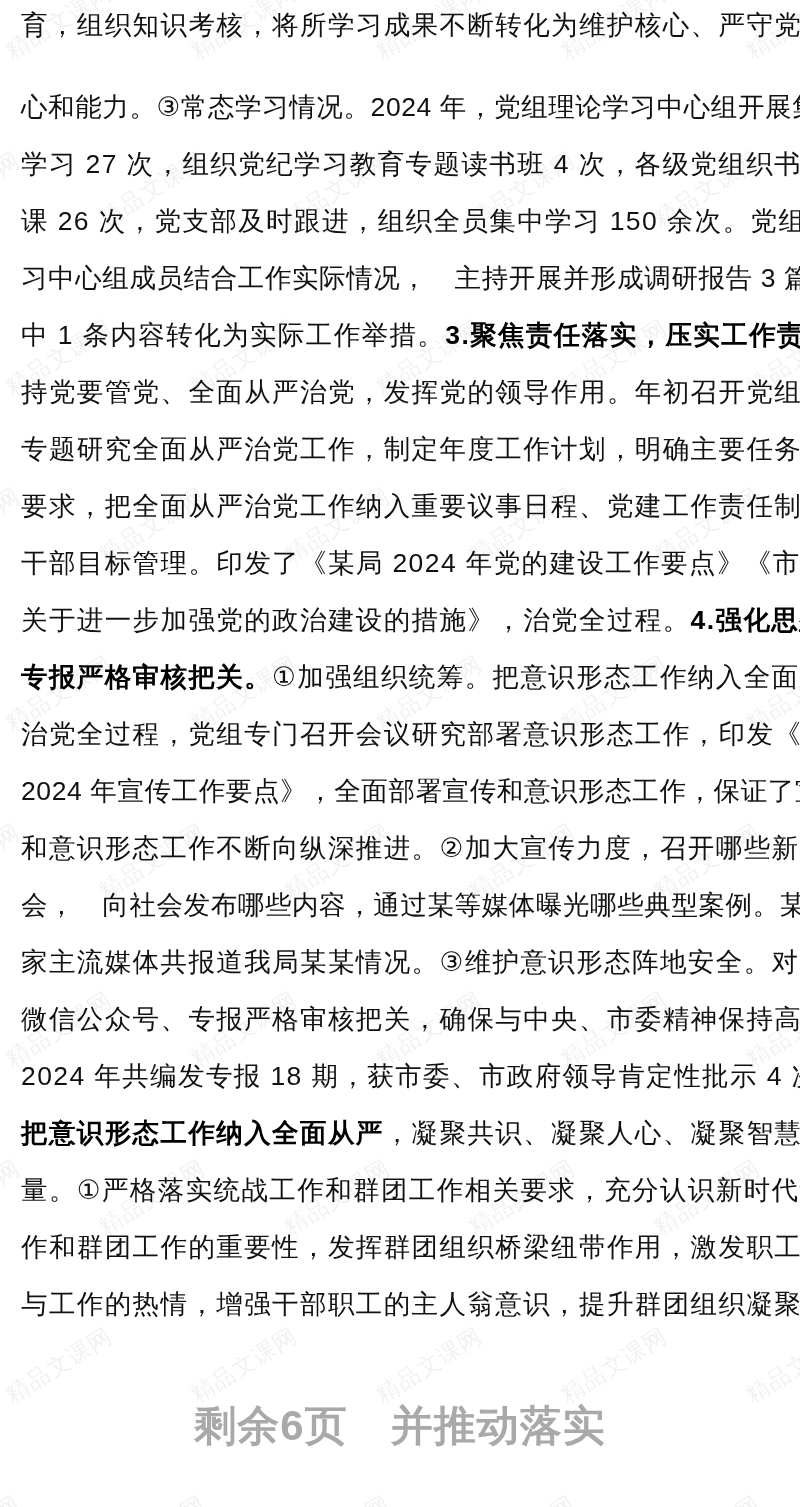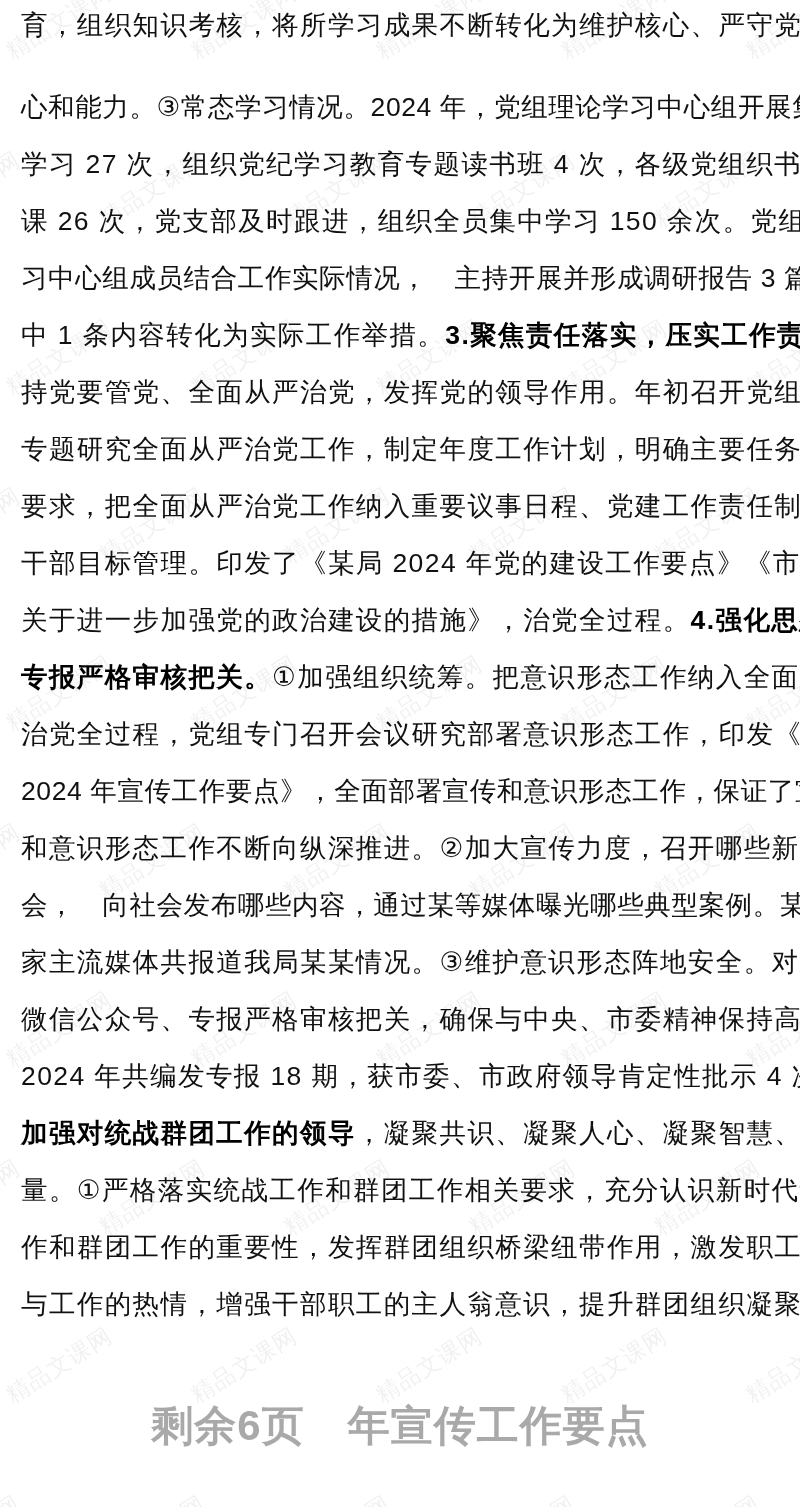--- a/index.html
+++ b/index.html
@@ -151,19 +151,19 @@
     <div class="doc-line sp2" style="top: 544px;"><span>干部目标管理。印发了《某局 2024 年党的建设工作要点》《市局党组</span></div>
     <div class="doc-line sp2" style="top: 601px;"><span>关于进一步加强党的政治建设的措施》，治党全过程。</span><span class="b">4.强化思想引领，</span></div>
     <div class="doc-line sp2" style="top: 658px;"><span class="b">专报严格审核把关。</span><span>①加强组织统筹。把意识形态工作纳入全面从严</span></div>
     <div class="doc-line sp2" style="top: 715px;"><span>治党全过程，党组专门召开会议研究部署意识形态工作，印发《某局</span></div>
     <div class="doc-line sp1" style="top: 772px;"><span>2024 年宣传工作要点》，全面部署宣传和意识形态工作，保证了宣传</span></div>
     <div class="doc-line sp2" style="top: 829px;"><span>和意识形态工作不断向纵深推进。②加大宣传力度，召开哪些新闻发布</span></div>
     <div class="doc-line sp1" style="top: 886px;"><span>会，　向社会发布哪些内容，通过某等媒体曝光哪些典型案例。某等多</span></div>
     <div class="doc-line sp2" style="top: 943px;"><span>家主流媒体共报道我局某某情况。③维护意识形态阵地安全。对承办的</span></div>
     <div class="doc-line sp2" style="top: 1000px;"><span>微信公众号、专报严格审核把关，确保与中央、市委精神保持高度一致，</span></div>
     <div class="doc-line sp2" style="top: 1057px;"><span>2024 年共编发专报 18 期，获市委、市政府领导肯定性批示 4 次。</span></div>
-    <div class="doc-line sp2" style="top: 1114px;"><span class="b">加强对统战群团工作的领导</span><span>，凝聚共识、凝聚人心、凝聚智慧、凝聚力</span></div>
+    <div class="doc-line sp2" style="top: 1114px;"><span class="b">把意识形态工作纳入全面从严</span><span>，凝聚共识、凝聚人心、凝聚智慧、凝聚力</span></div>
     <div class="doc-line sp2" style="top: 1171px;"><span>量。①严格落实统战工作和群团工作相关要求，充分认识新时代统战工</span></div>
     <div class="doc-line sp2" style="top: 1228px;"><span>作和群团工作的重要性，发挥群团组织桥梁纽带作用，激发职工群众参</span></div>
     <div class="doc-line sp2" style="top: 1285px;"><span>与工作的热情，增强干部职工的主人翁意识，提升群团组织凝聚力、服</span></div>
   </div>
 
-<div id="footer-notice">剩余6页　年宣传工作要点</div>
+<div id="footer-notice">剩余6页　并推动落实</div>
 
 </body></html>

